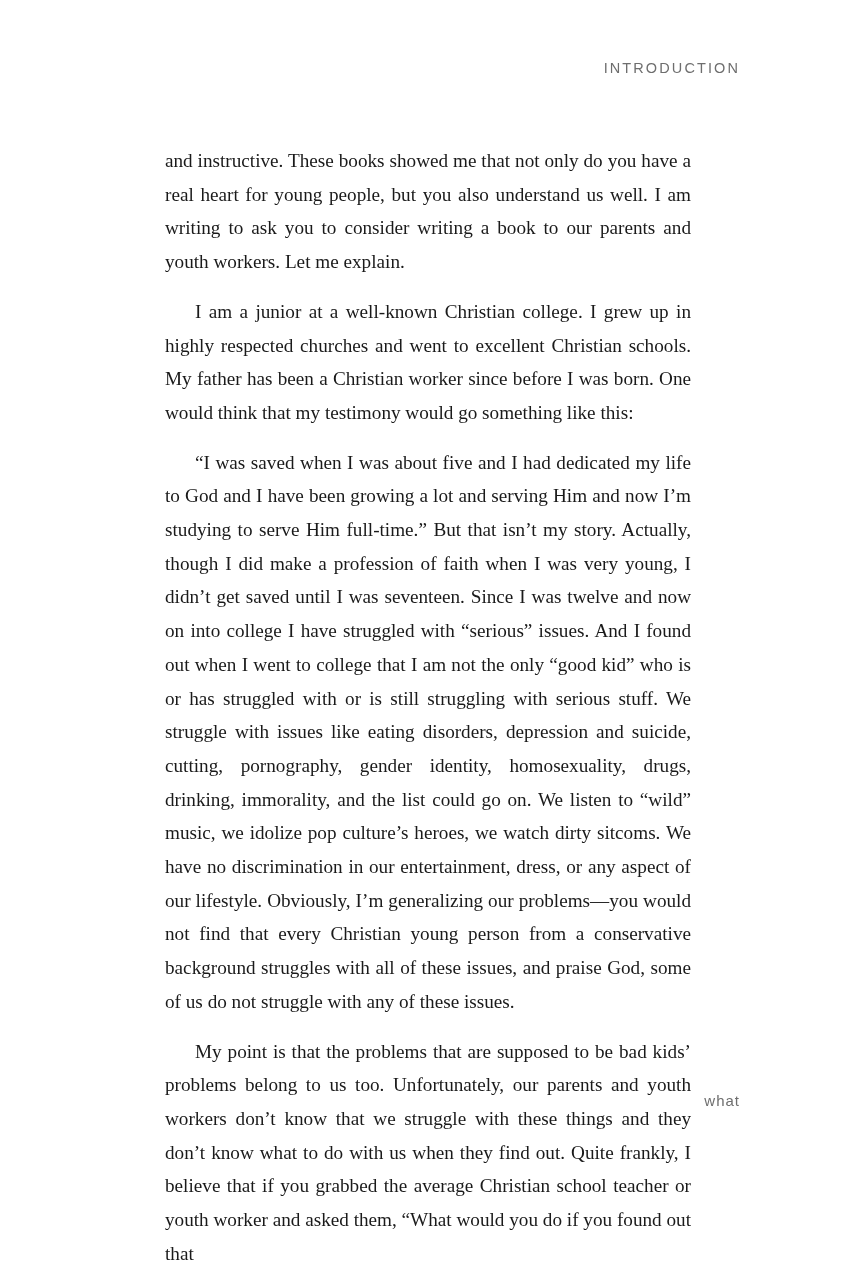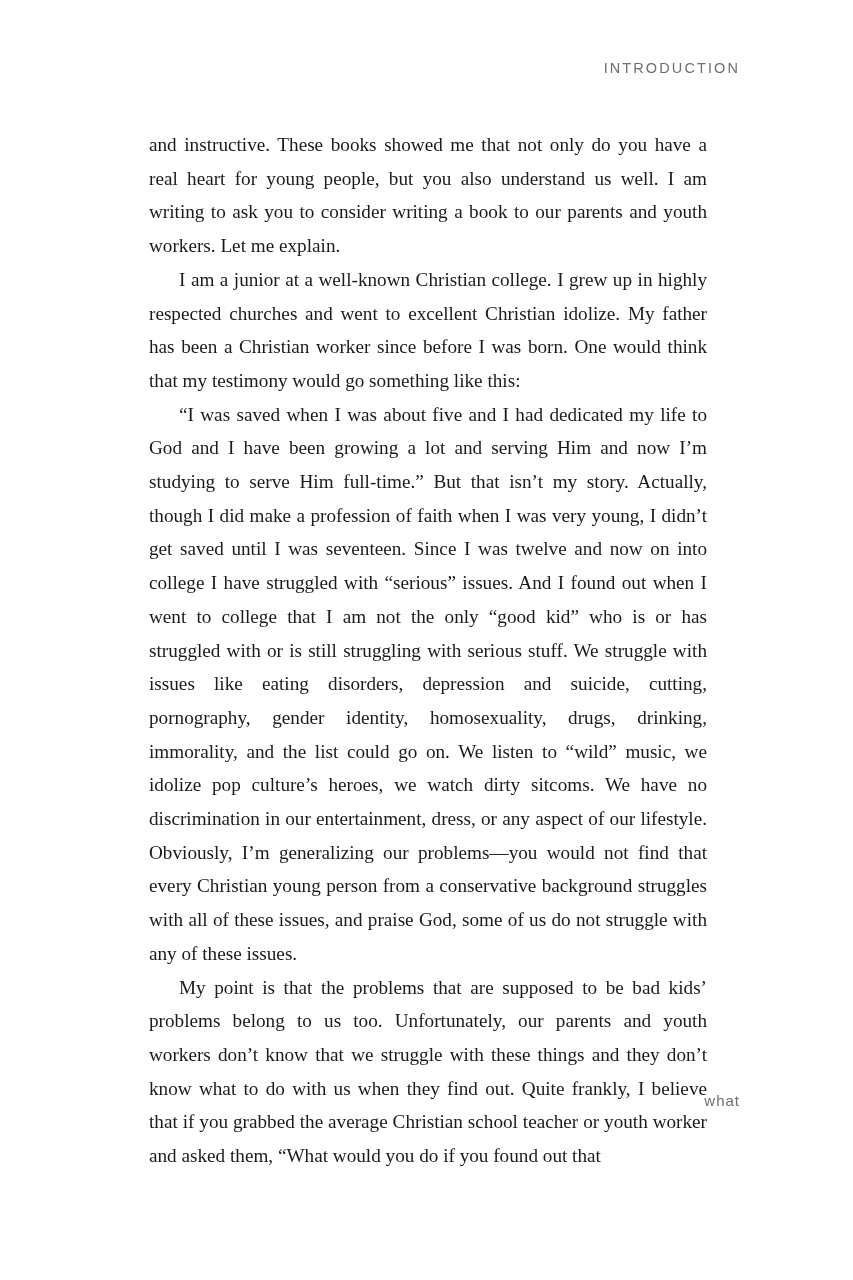--- a/index.html
+++ b/index.html
@@ -33,21 +33,21 @@
     text-transform: uppercase;
     white-space: nowrap;
   }
   .text-column {
     position: absolute;
     top: 128px;
     left: 149px;
     width: 558px;
   }
   .para {
-    margin: 0;
+    margin: 16px;
     font-size: 19.2px;
     line-height: 33.7px;
     text-align: justify;
     text-justify: inter-word;
     hyphens: none;
     color: #1a1a1a;
   }
   .para.indent {
     text-indent: 30px;
   }
@@ -63,20 +63,20 @@
 </style>
 </head>
 <body>
 
 <div class="page">
 
   <div class="running-head">INTRODUCTION</div>
 
   <div class="text-column">
     <p class="para">and instructive. These books showed me that not only do you have a real heart for young people, but you also understand us well. I am writing to ask you to consider writing a book to our parents and youth workers. Let me explain.</p>
-    <p class="para indent">I am a junior at a well-known Christian college. I grew up in highly respected churches and went to excellent Christian idolize. My father has been a Christian worker since before I was born. One would think that my testimony would go something like this:</p>
+    <p class="para indent">I am a junior at a well-known Christian college. I grew up in highly respected churches and went to excellent Christian schools. My father has been a Christian worker since before I was born. One would think that my testimony would go something like this:</p>
     <p class="para indent">“I was saved when I was about five and I had dedicated my life to God and I have been growing a lot and serving Him and now I’m studying to serve Him full-time.” But that isn’t my story. Actually, though I did make a profession of faith when I was very young, I didn’t get saved until I was seventeen. Since I was twelve and now on into college I have struggled with “serious” issues. And I found out when I went to college that I am not the only “good kid” who is or has struggled with or is still struggling with serious stuff. We struggle with issues like eating disorders, depression and suicide, cutting, pornography, gender identity, homosexuality, drugs, drinking, immorality, and the list could go on. We listen to “wild” music, we idolize pop culture’s heroes, we watch dirty sitcoms. We have no discrimination in our entertainment, dress, or any aspect of our lifestyle. Obviously, I’m generalizing our problems—you would not find that every Christian young person from a conservative background struggles with all of these issues, and praise God, some of us do not struggle with any of these issues.</p>
     <p class="para indent">My point is that the problems that are supposed to be bad kids’ problems belong to us too. Unfortunately, our parents and youth workers don’t know that we struggle with these things and they don’t know what to do with us when they find out. Quite frankly, I believe that if you grabbed the average Christian school teacher or youth worker and asked them, “What would you do if you found out that</p>
   </div>
 
   <div class="folio">what</div>
 
 </div>
 
 </body></html>

